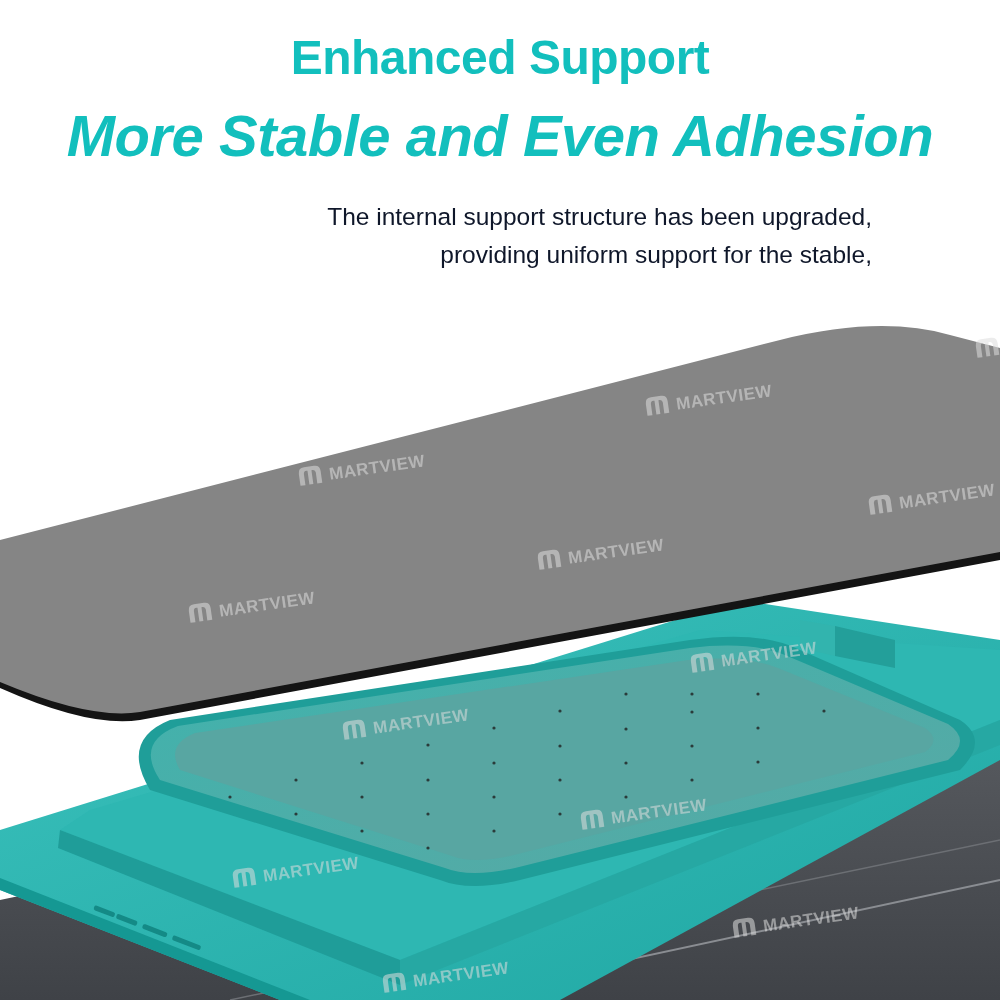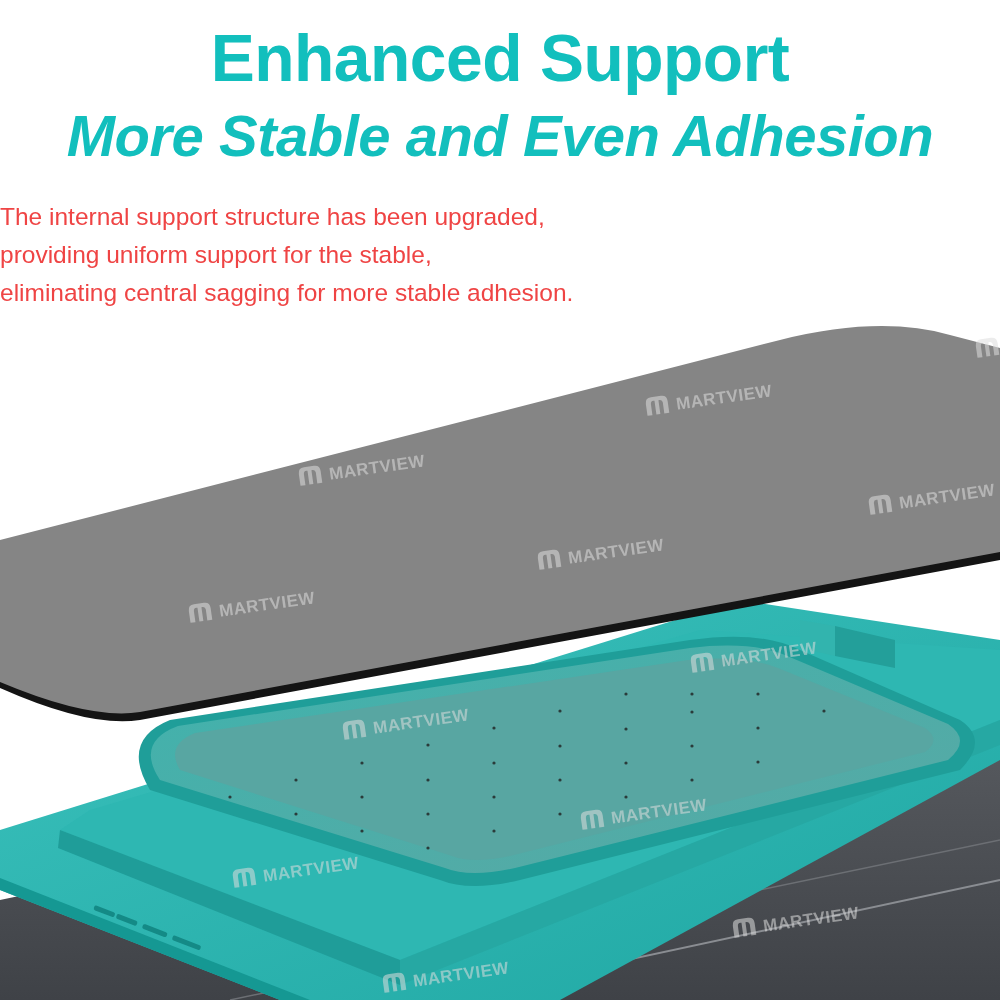--- a/index.html
+++ b/index.html
@@ -1,39 +1,38 @@
 <!DOCTYPE html>
 <html><head>
 <meta charset="utf-8">
 <style>
   html, body { margin: 0; padding: 0; background: #ffffff; }
   body { width: 1000px; height: 1000px; position: relative; overflow: hidden;
          font-family: "Liberation Sans", "DejaVu Sans", sans-serif; }
   .headline { position: absolute; left: 0; width: 1000px; text-align: center;
               color: #12bfbd; font-weight: bold; letter-spacing: -0.5px; }
-  .headline.l1 { top: 20px; font-size: 66px; line-height: 76px; }
+  .headline.l1 { top: 20px; font-size: 48px; line-height: 76px; }
   .headline.l2 { top: 98px; font-size: 58px; line-height: 76px; font-style: italic; }
-  .body-text { position: absolute; top: 198px; left: 0; width: 872px; text-align: left;
-               color: #ef4444; font-size: 24.5px; line-height: 38px; }
+  .body-text { position: absolute; top: 198px; left: 0; width: 872px; text-align: right;
+               color: #0f172a; font-size: 24.5px; line-height: 38px; }
   .body-text div { white-space: nowrap; }
   svg.scene { position: absolute; left: 0; top: 0; }
   .wm { font-family: "Liberation Sans", sans-serif; font-weight: bold; font-size: 17px;
         fill: rgba(220,220,220,0.55); letter-spacing: 0.5px; }
   .wm-logo { fill: rgba(220,220,220,0.55); }
 </style>
 </head>
 <body>
 
 <div class="headline l1">Enhanced Support</div>
 <div class="headline l2">More Stable and Even Adhesion</div>
 
 <div class="body-text">
   <div>The internal support structure has been upgraded,</div>
   <div>providing uniform support for the stable,</div>
-  <div>eliminating central sagging for more stable adhesion.</div>
 </div>
 
 <svg class="scene" width="1000" height="1000" viewBox="0 0 1000 1000">
   <defs>
     <linearGradient id="baseDark" x1="0" y1="0" x2="0" y2="1">
       <stop offset="0" stop-color="#5b5e63"></stop>
       <stop offset="1" stop-color="#3f4247"></stop>
     </linearGradient>
     <linearGradient id="tealBase" x1="0" y1="0" x2="1" y2="1">
       <stop offset="0" stop-color="#3cc2bd"></stop>

